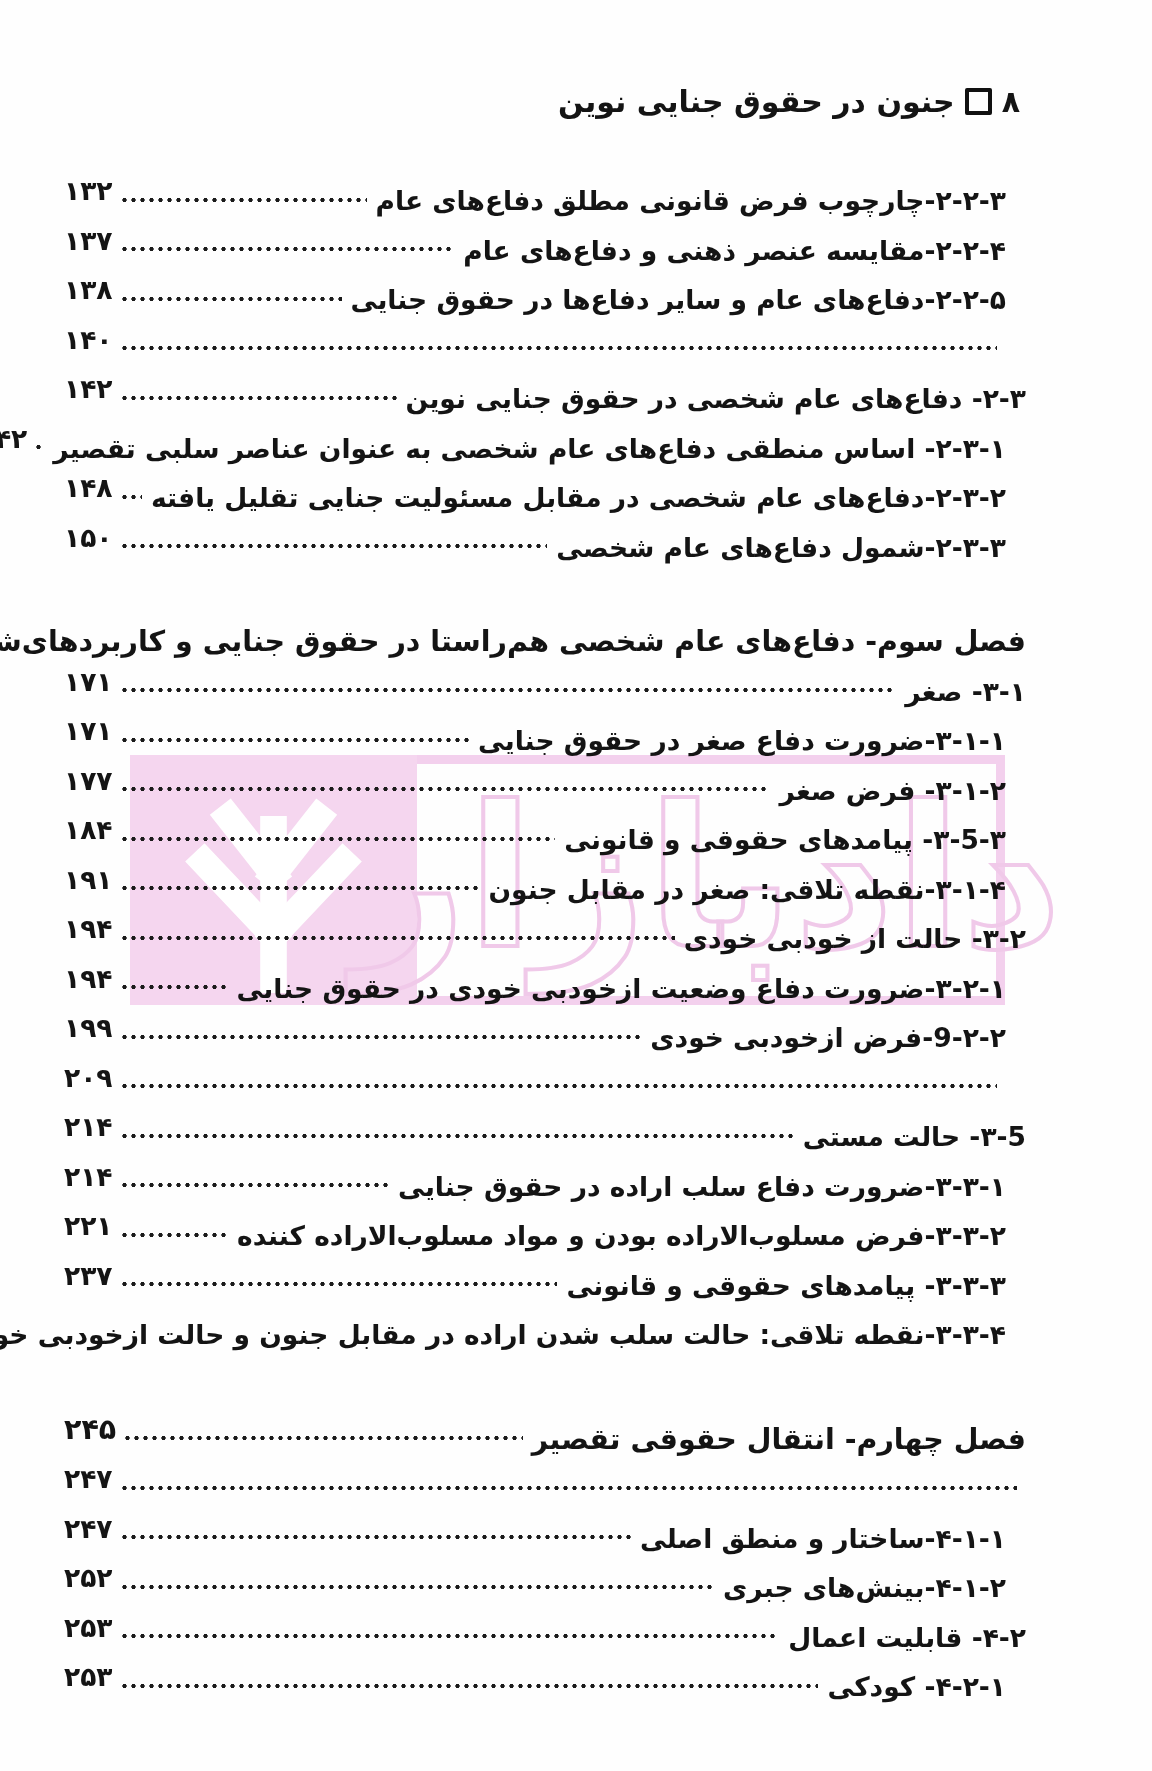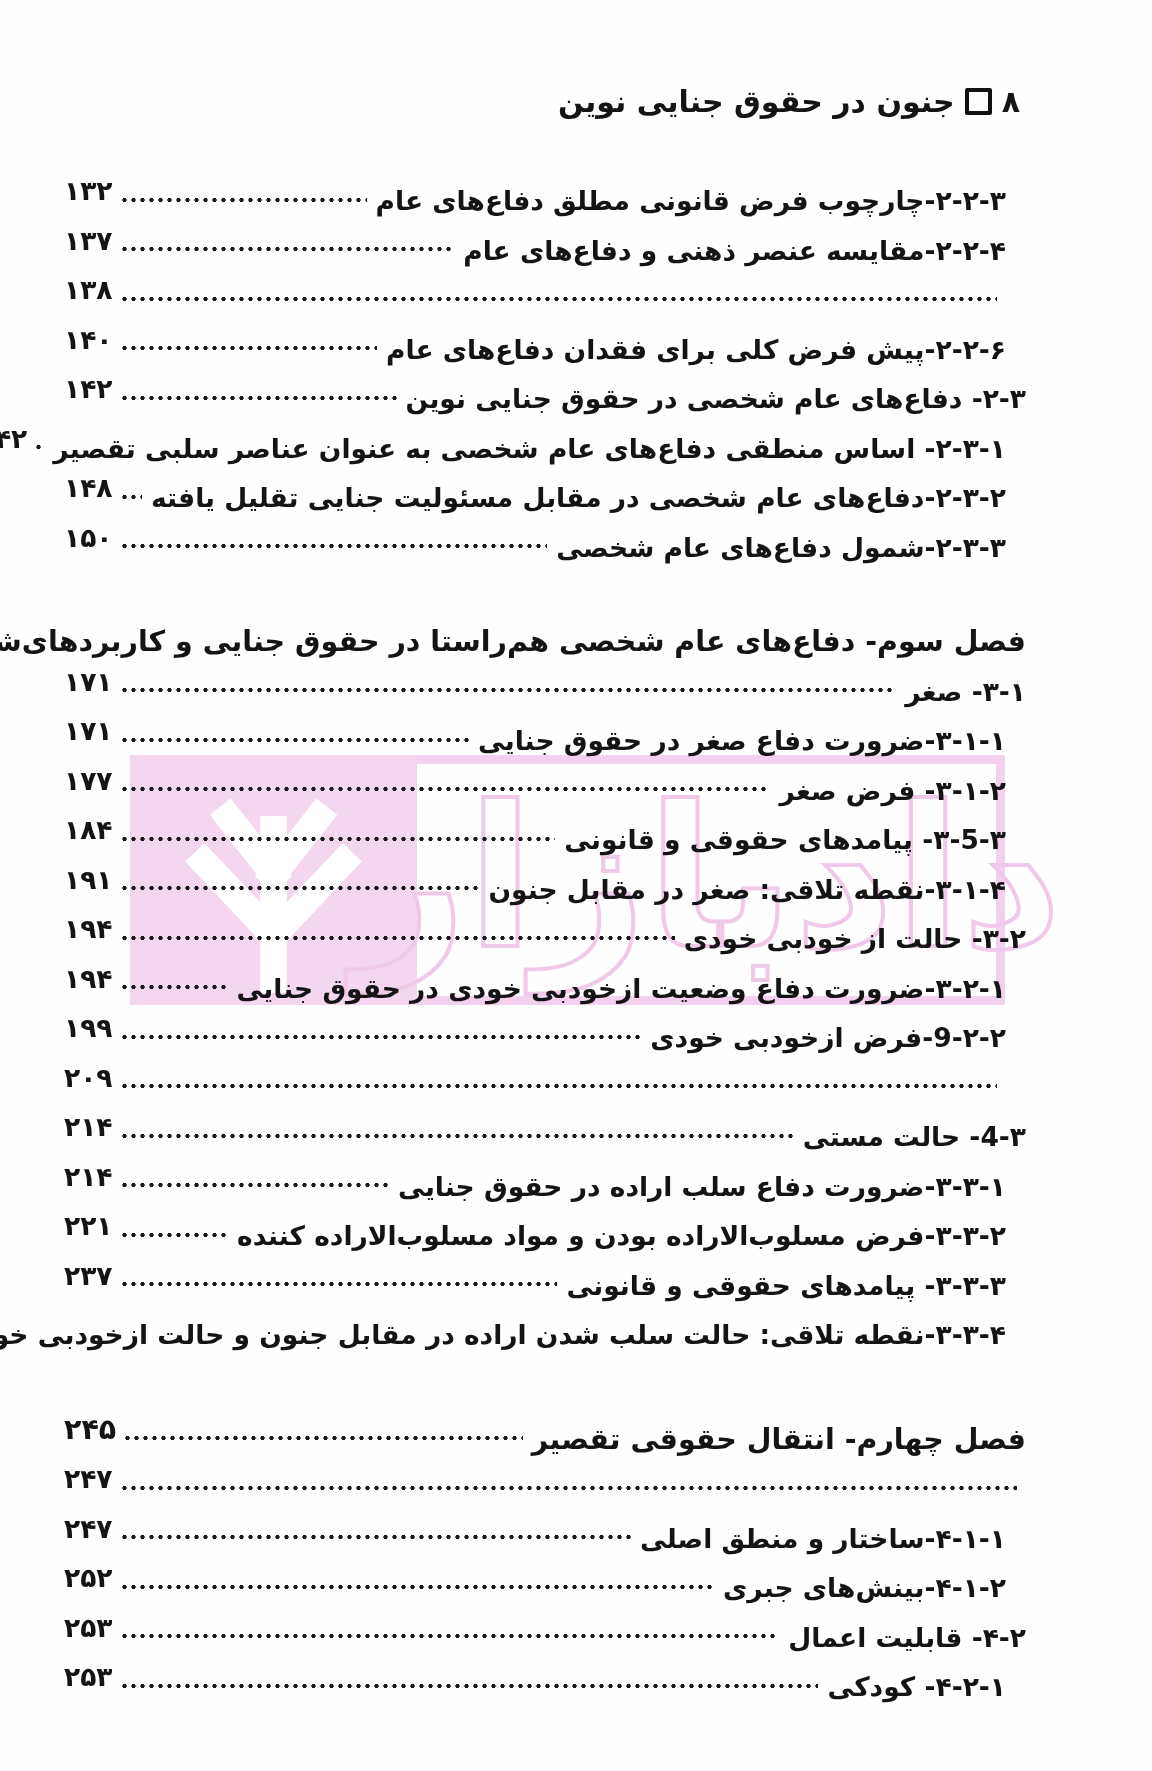--- a/index.html
+++ b/index.html
@@ -113,25 +113,25 @@
         <span class="label">۲-۲-۳-چارچوب فرض قانونی مطلق دفاع‌های عام</span>
         <span class="dots"></span>
         <span class="num">۱۳۲</span>
       </div>
       <div class="toc-row lvl3">
         <span class="label">۲-۲-۴-مقایسه عنصر ذهنی و دفاع‌های عام</span>
         <span class="dots"></span>
         <span class="num">۱۳۷</span>
       </div>
       <div class="toc-row lvl3">
+        <span class="label">۲-۲-۵-دفاع‌های عام و سایر دفاع‌ها در حقوق جنایی</span>
         <span class="dots"></span>
         <span class="num">۱۳۸</span>
       </div>
       <div class="toc-row lvl3">
-        <span class="label">۲-۲-۶-پیش فرض کلی برای فقدان دفاع‌های عام</span>
         <span class="dots"></span>
         <span class="num">۱۴۰</span>
       </div>
       <div class="toc-row lvl2">
         <span class="label">۲-۳- دفاع‌های عام شخصی در حقوق جنایی نوین</span>
         <span class="dots"></span>
         <span class="num">۱۴۲</span>
       </div>
       <div class="toc-row lvl3">
         <span class="label">۲-۳-۱- اساس منطقی دفاع‌های عام شخصی به عنوان عناصر سلبی تقصیر</span>
@@ -189,21 +189,21 @@
       <div class="toc-row lvl3">
         <span class="label">9-۲-۲-فرض ازخودبی خودی</span>
         <span class="dots"></span>
         <span class="num">۱۹۹</span>
       </div>
       <div class="toc-row lvl3">
         <span class="dots"></span>
         <span class="num">۲۰۹</span>
       </div>
       <div class="toc-row lvl2">
-        <span class="label">4-۳- حالت مستی</span>
+        <span class="label">۳-5- حالت مستی</span>
         <span class="dots"></span>
         <span class="num">۲۱۴</span>
       </div>
       <div class="toc-row lvl3">
         <span class="label">۳-۳-۱-ضرورت دفاع سلب اراده در حقوق جنایی</span>
         <span class="dots"></span>
         <span class="num">۲۱۴</span>
       </div>
       <div class="toc-row lvl3">
         <span class="label">۳-۳-۲-فرض مسلوب‌الاراده بودن و مواد مسلوب‌الاراده کننده</span>

